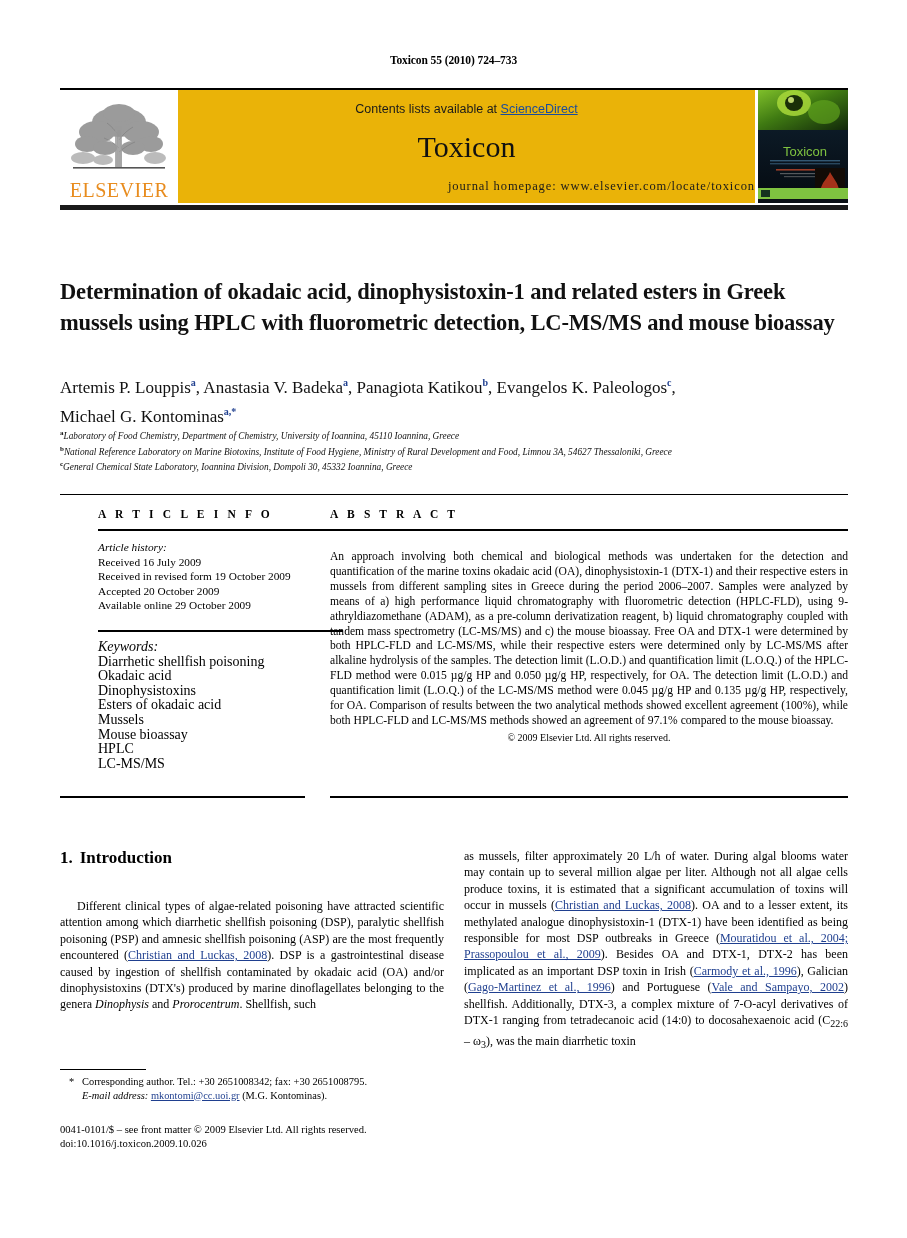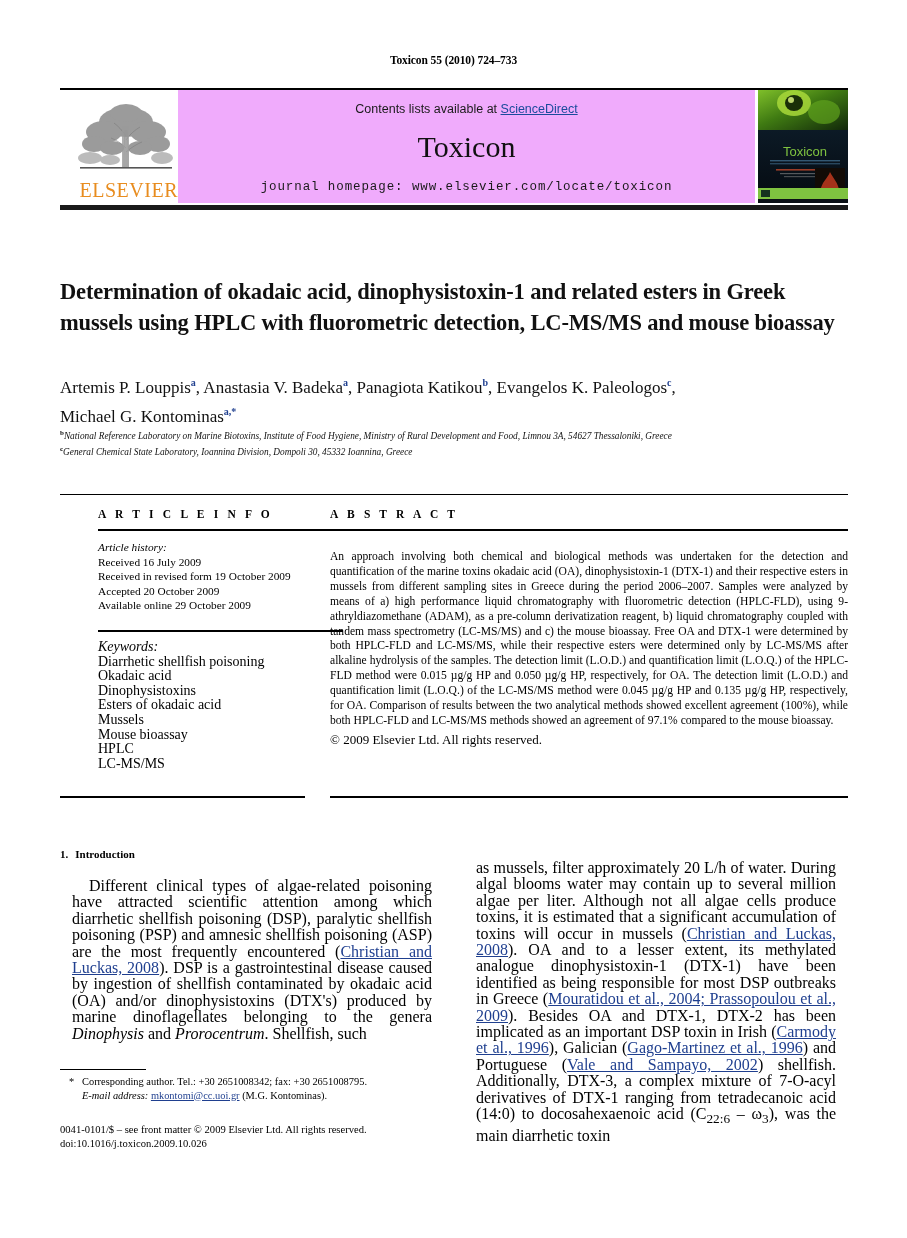--- a/index.html
+++ b/index.html
@@ -53,40 +53,40 @@
     height: 113px;
   }
   .elsevier-logo {
     width: 118px;
     flex: 0 0 118px;
     background: #fff;
     position: relative;
     display: flex;
     flex-direction: column;
     justify-content: flex-end;
-    align-items: flex-end;
+    align-items: center;
     padding-bottom: 2px;
     box-sizing: border-box;
   }
   .elsevier-tree {
     width: 104px;
     height: 84px;
     margin-top: 2px;
   }
   .elsevier-word {
     font-family: "Liberation Serif", serif;
     font-size: 20px;
     letter-spacing: 0.5px;
     color: #E88C1E;
     line-height: 1;
     margin-bottom: 1px;
   }
   .masthead-center {
     flex: 1 1 auto;
-    background: #f0abfc;
+    background: #eab308;
     position: relative;
   }
   .contents-line {
     position: absolute;
     top: 12px; left: 0; right: 0;
     text-align: center;
     font-family: "Liberation Sans", sans-serif;
     font-size: 12.5px;
     color: #1a1a1a;
   }
@@ -97,22 +97,22 @@
     position: absolute;
     top: 40px; left: 0; right: 0;
     text-align: center;
     font-family: "Liberation Serif", serif;
     font-size: 30px;
     color: #111;
   }
   .homepage-line {
     position: absolute;
     bottom: 9px; left: 0; right: 0;
-    text-align: center;
-    font-family: Liberation Mono, monospace;
+    text-align: right;
+    font-family: Liberation Serif, serif;
     font-size: 12.5px;
     letter-spacing: 0.9px;
     color: #1a1a1a;
   }
   .cover-thumb {
     width: 90px;
     flex: 0 0 90px;
     margin-left: 3px;
     position: relative;
     overflow: hidden;
@@ -222,22 +222,22 @@
   .abstract-body {
     margin-top: 19px;
     font-size: 11.6px;
     line-height: 14.9px;
     text-align: justify;
     text-justify: inter-word;
     color: #000;
   }
   .copyright {
     margin-top: 3px;
-    text-align: left;
-    font-size: 13px;
+    text-align: center;
+    font-size: 10px;
   }
   .panel-rule-bottom-left {
     position: absolute;
     left: 60px; top: 796px;
     width: 245px;
     height: 2px;
     background: #000;
   }
   .panel-rule-bottom-right {
     position: absolute;
@@ -254,31 +254,31 @@
     width: 384px;
   }
   .col-right {
     position: absolute;
     left: 464px; top: 848px;
     width: 384px;
   }
   .h1 {
     font-family: "Liberation Serif", serif;
     font-weight: bold;
-    font-size: 11px;
-    margin-bottom: 18px;
+    font-size: 17px;
+    margin-bottom: 30px;
   }
   .h1 .num { margin-right: 7px; }
   .body-par {
-    font-size: 16px;
+    font-size: 12px;
     line-height: 16.4px;
     text-align: justify;
     text-justify: inter-word;
     text-indent: 17px;
-    margin: 12px;
+    margin: 0;
   }
   .body-par.noindent { text-indent: 0; }
   .ref { color: #1f3f8f; }
   .it { font-style: italic; }
 
   
   .footnote-rule {
     position: absolute;
     left: 60px; top: 1069px;
     width: 86px;
@@ -393,20 +393,21 @@
     <div class="masthead-rule-bottom"></div>
   </div>
 
   <h1 class="article-title">Determination of okadaic acid, dinophysistoxin-1 and related esters in Greek mussels using HPLC with fluorometric detection, LC-MS/MS and mouse bioassay</h1>
 
   <div class="authors">
     <span>Artemis P. Louppis</span><sup>a</sup><span>, Anastasia V. Badeka</span><sup>a</sup><span>, Panagiota Katikou</span><sup>b</sup><span>, Evangelos K. Paleologos</span><sup>c</sup><span>,</span><br><span>Michael G. Kontominas</span><sup>a,*</sup>
   </div>
 
   <div class="affiliations">
+    <div><sup>a</sup><span>Laboratory of Food Chemistry, Department of Chemistry, University of Ioannina, 45110 Ioannina, Greece</span></div>
     <div><sup>b</sup><span>National Reference Laboratory on Marine Biotoxins, Institute of Food Hygiene, Ministry of Rural Development and Food, Limnou 3A, 54627 Thessaloniki, Greece</span></div>
     <div><sup>c</sup><span>General Chemical State Laboratory, Ioannina Division, Dompoli 30, 45332 Ioannina, Greece</span></div>
   </div>
 
   <div class="panel-rule-top"></div>
 
   <div class="info-col">
     <div class="section-head">A R T I C L E    I N F O</div>
     <div class="thin-rule"></div>
     <div class="history">

